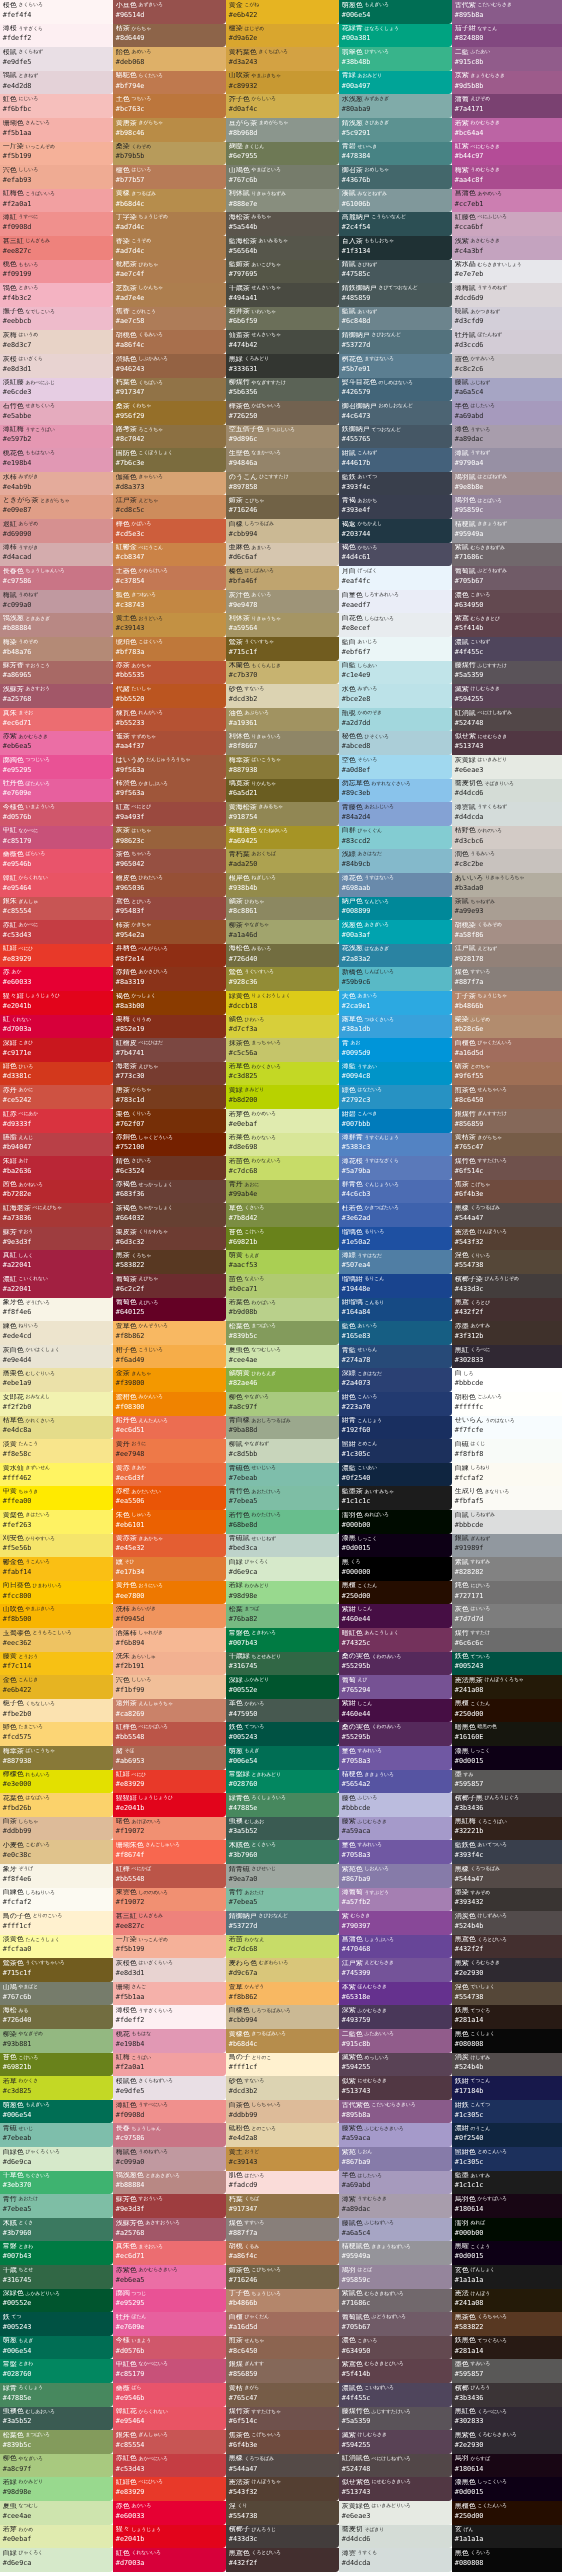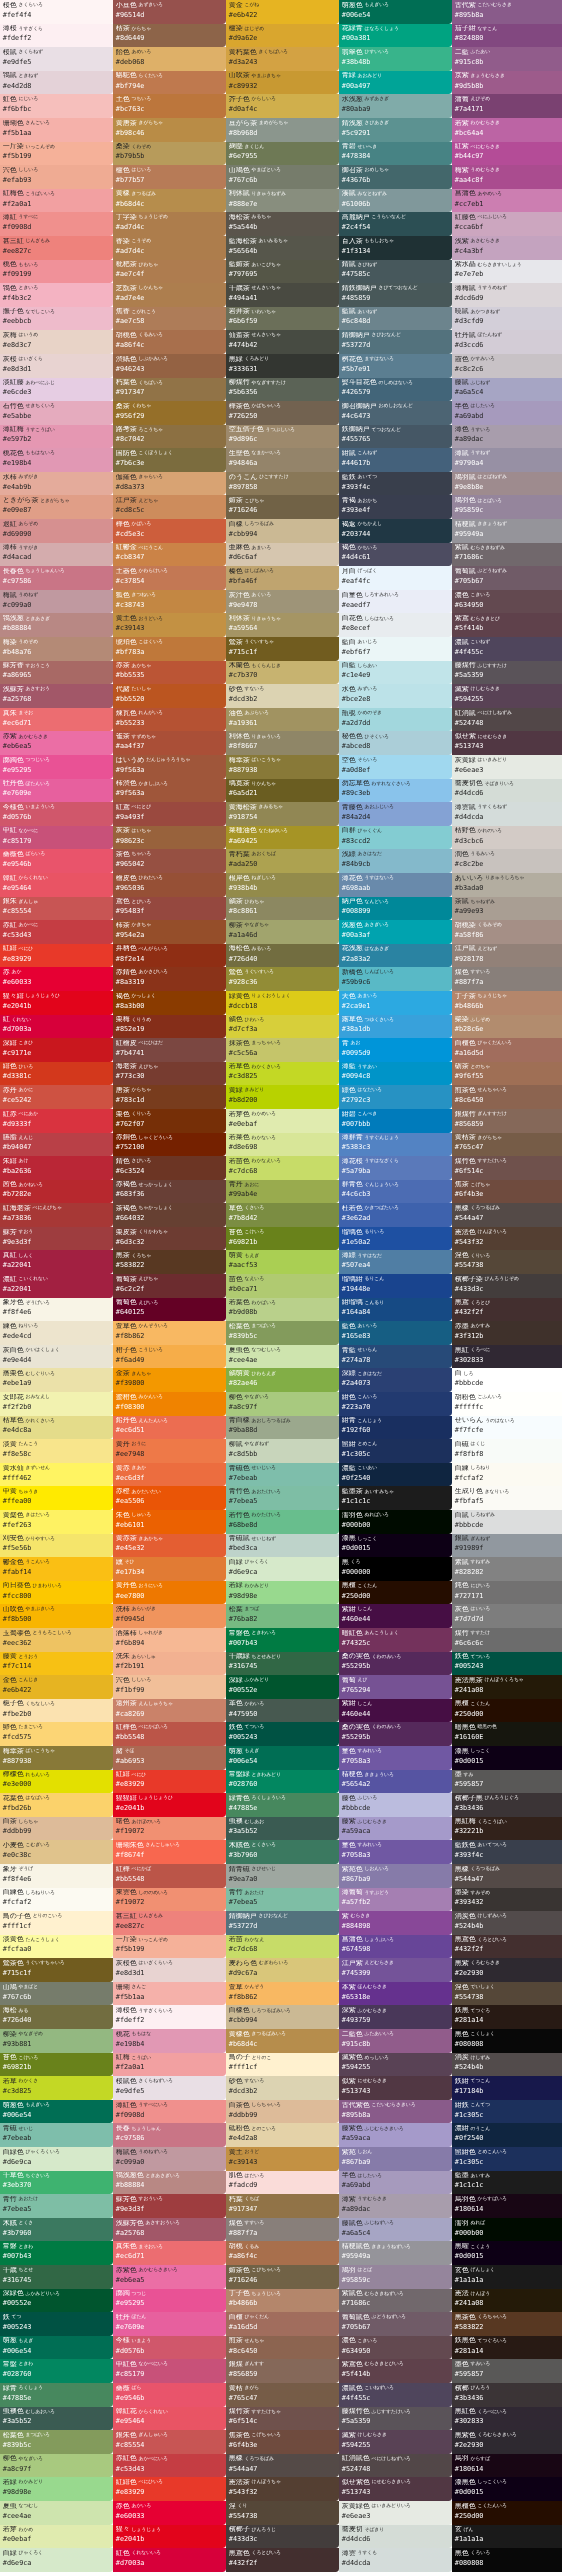--- a/index.html
+++ b/index.html
@@ -1675,41 +1675,41 @@
     <div class="sw light" style="background: rgb(238, 130, 124);">
       <span class="ln1"><span class="kanji">甚三紅</span><span class="kana">じんざもみ</span></span>
       <span class="ln2">#ee827c</span>
     </div>
     <div class="sw dark" style="background: rgb(83, 114, 125);">
       <span class="ln1"><span class="kanji">錆御納戸</span><span class="kana">さびおなんど</span></span>
       <span class="ln2">#53727d</span>
     </div>
     <div class="sw dark" style="background: rgb(136, 72, 152);">
       <span class="ln1"><span class="kanji">紫</span><span class="kana">むらさき</span></span>
-      <span class="ln2">#884898</span>
+      <span class="ln2">#790397</span>
     </div>
     <div class="sw dark" style="background: rgb(82, 75, 75);">
       <span class="ln1"><span class="kanji">消炭色</span><span class="kana">けしずみいろ</span></span>
       <span class="ln2">#524b4b</span>
     </div>
     <div class="sw light" style="background: rgb(252, 250, 160);">
       <span class="ln1"><span class="kanji">淡黄色</span><span class="kana">たんこうしょく</span></span>
       <span class="ln2">#fcfaa0</span>
     </div>
     <div class="sw light" style="background: rgb(245, 177, 153);">
       <span class="ln1"><span class="kanji">一斤染</span><span class="kana">いっこんぞめ</span></span>
       <span class="ln2">#f5b199</span>
     </div>
     <div class="sw light" style="background: rgb(199, 220, 104);">
       <span class="ln1"><span class="kanji">若苗</span><span class="kana">わかなえ</span></span>
       <span class="ln2">#c7dc68</span>
     </div>
     <div class="sw dark" style="background: rgb(103, 69, 152);">
       <span class="ln1"><span class="kanji">菖蒲色</span><span class="kana">しょうぶいろ</span></span>
-      <span class="ln2">#674598</span>
+      <span class="ln2">#470468</span>
     </div>
     <div class="sw dark" style="background: rgb(67, 47, 47);">
       <span class="ln1"><span class="kanji">黒鳶色</span><span class="kana">くろとびいろ</span></span>
       <span class="ln2">#432f2f</span>
     </div>
     <div class="sw dark" style="background: rgb(113, 92, 31);">
       <span class="ln1"><span class="kanji">鶯茶色</span><span class="kana">うぐいすちゃいろ</span></span>
       <span class="ln2">#715c1f</span>
     </div>
     <div class="sw light" style="background: rgb(232, 211, 209);">

